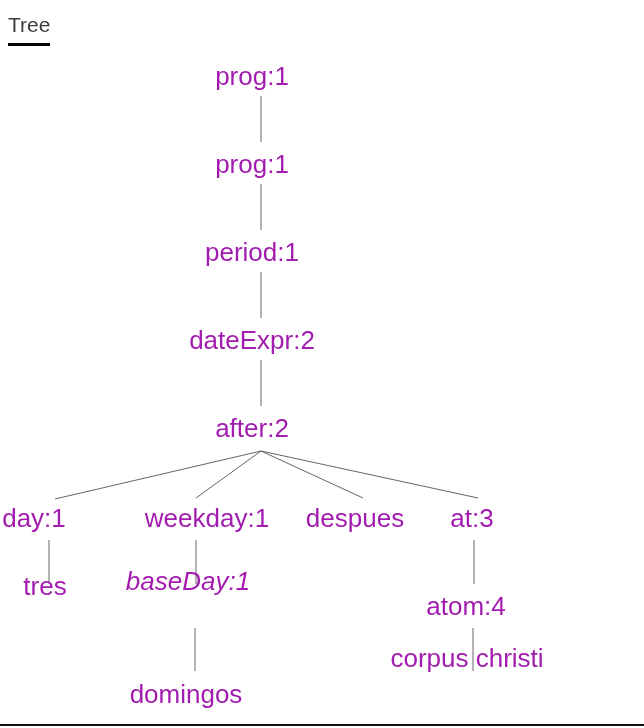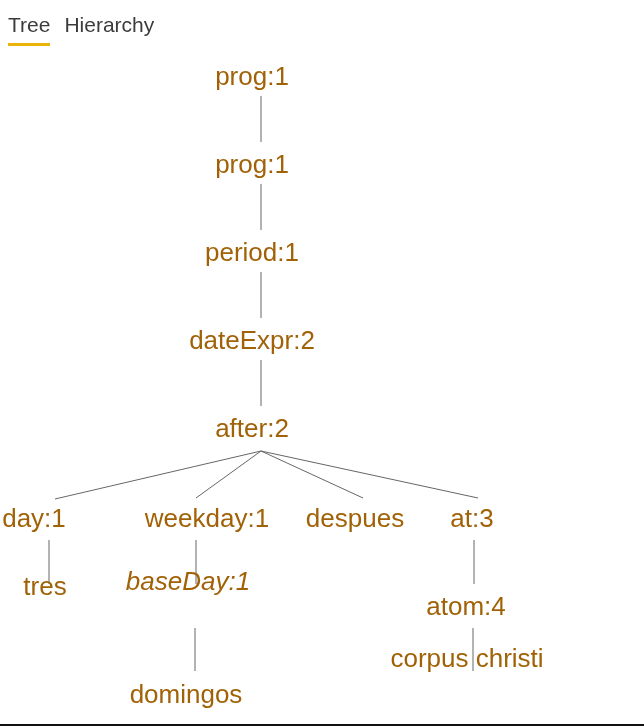--- a/index.html
+++ b/index.html
@@ -18,51 +18,50 @@
     display: flex; gap: 14px;
     align-items: flex-start;
   }
   .tab {
     font-size: 21px;
     color: #3c3c3c;
     cursor: pointer;
     padding-bottom: 6px;
     line-height: 1.2;
   }
-  .tab.active { border-bottom: 3px solid #eab308; }
+  .tab.active { border-bottom: 3px solid #000000; }
 
   
   .tree-canvas {
     position: absolute; top: 0; left: 0;
     width: 644px; height: 728px;
   }
   .tree-canvas svg { position: absolute; top: 0; left: 0; }
   .node {
     position: absolute;
     transform: translate(-50%, -50%);
     white-space: nowrap;
     font-size: 26px;
-    color: #a16207;
+    color: #a21caf;
     cursor: pointer;
   }
 
   .bottom-rule {
     position: absolute; left: 0; bottom: 2px;
     width: 644px; height: 2px;
     background: #111111;
   }
 </style>
 </head>
 <body>
 
 <div class="app">
 
   <div class="tabbar">
     <div class="tab active">Tree</div>
-    <div class="tab">Hierarchy</div>
   </div>
 
   <div class="tree-canvas">
     <svg width="644" height="728" viewBox="0 0 644 728">
         <line x1="261" y1="96" x2="261" y2="142" stroke="#666666" stroke-width="1"></line>
         <line x1="261" y1="184" x2="261" y2="230" stroke="#666666" stroke-width="1"></line>
         <line x1="261" y1="272" x2="261" y2="318" stroke="#666666" stroke-width="1"></line>
         <line x1="261" y1="360" x2="261" y2="406" stroke="#666666" stroke-width="1"></line>
         <line x1="261" y1="451" x2="55" y2="499" stroke="#666666" stroke-width="1"></line>
         <line x1="261" y1="451" x2="196" y2="498" stroke="#666666" stroke-width="1"></line>

